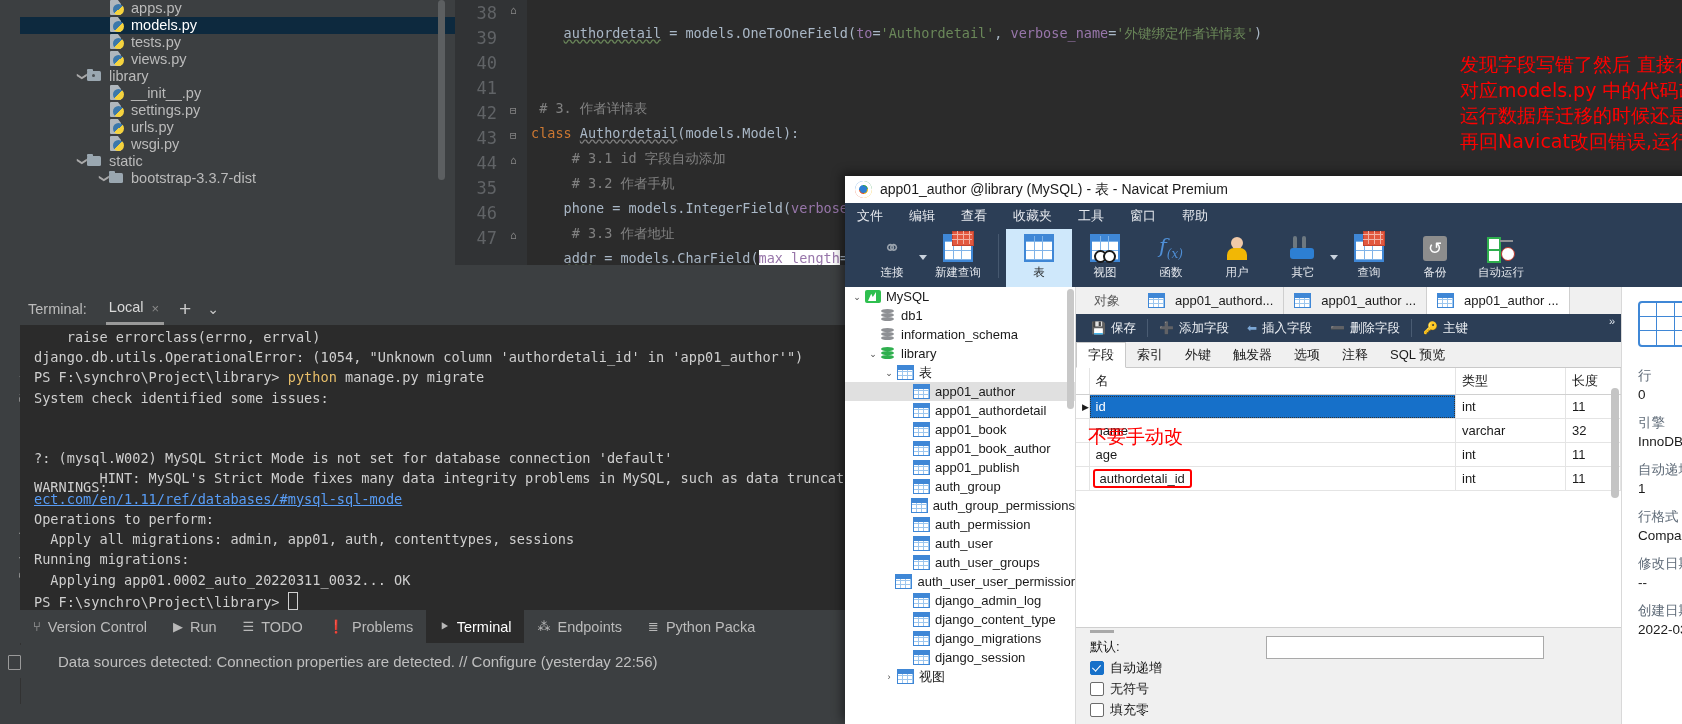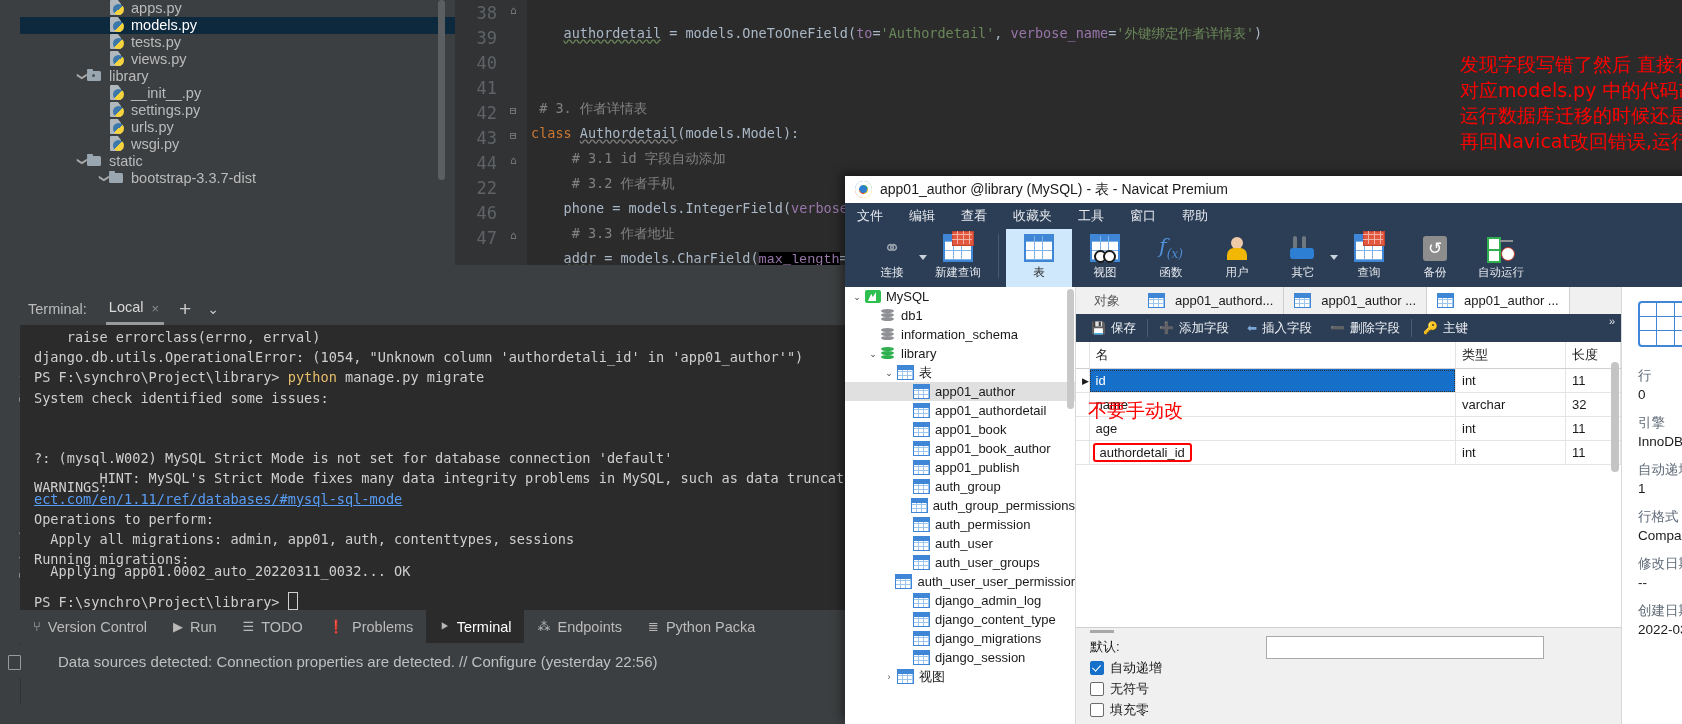--- a/index.html
+++ b/index.html
@@ -36,21 +36,21 @@
   .tree-scroll{position:absolute;right:10px;top:0;width:7px;height:180px;background:#5c5f61;border-radius:4px;}
 
   
   .editor{position:absolute;left:455px;top:0;width:1227px;height:265px;background:#2b2b2b;overflow:hidden;}
   .gut{position:absolute;left:0;top:0;width:72px;height:265px;background:#313335;}
   .ln{position:absolute;right:30px;color:#606366;font-size:17px;font-family:"DejaVu Sans Mono","Liberation Mono",monospace;}
   .fold{position:absolute;left:55px;color:#868686;font-size:11px;font-family:"DejaVu Sans Mono",monospace;}
   .code{position:absolute;left:76px;top:0;font-family:"DejaVu Sans Mono","Liberation Mono",monospace;font-size:13.5px;
         color:#a9b7c6;white-space:pre;line-height:25px;}
   .k{color:#cc7832;} .s{color:#6a8759;} .c{color:#808080;}
-  .at{color:#9876aa;} .num{color:#6897bb;} .hl{background:#000000;font-family:Liberation Mono, monospace;}
+  .at{color:#9876aa;} .num{color:#6897bb;} .hl{background:#ffffff;}
   .wav{text-decoration:underline wavy #6a8759;text-decoration-skip-ink:none;}
   .wav2{text-decoration:underline wavy #808080;}
 
   
   .annot{position:absolute;left:1005px;top:52px;color:#ff0000;font-size:19px;line-height:25.5px;
          font-family:"DejaVu Sans","Liberation Sans",sans-serif;white-space:nowrap;}
 
   
   .crumb{position:absolute;left:455px;top:265px;width:1227px;height:27px;background:#3c3f41;
          color:#bbbbbb;font-size:14px;display:flex;align-items:center;justify-content:center;}
@@ -268,21 +268,21 @@
         <div class="fold" style="top: 4px;">⌂</div>
         <div class="ln" style="top: 28px;">39</div>
         <div class="ln" style="top: 53px;">40</div>
         <div class="ln" style="top: 78px;">41</div>
         <div class="ln" style="top: 103px;">42</div>
         <div class="fold" style="top: 104px;">⊟</div>
         <div class="ln" style="top: 128px;">43</div>
         <div class="fold" style="top: 129px;">⊟</div>
         <div class="ln" style="top: 153px;">44</div>
         <div class="fold" style="top: 154px;">⌂</div>
-        <div class="ln" style="top: 178px;">22</div>
+        <div class="ln" style="top: 178px;">35</div>
         <div class="ln" style="top: 203px;">46</div>
         <div class="ln" style="top: 228px;">47</div>
         <div class="fold" style="top: 229px;">⌂</div>
       </div>
     <div class="code" style="top:-4px;">
 <span style="line-height:25px;text-align:center;">    <span class="wav">authordetail</span> = models.OneToOneField(<span class="at">to</span>=<span class="s">'Authordetail'</span>, <span class="at">verbose_name</span>=<span class="s">'外键绑定作者详情表'</span>)</span>
 <span> </span>
 <span> </span>
 <span class="c"> # 3. 作者详情表</span>
 <span><span class="k">class</span> <span class="wav2">Authordetail</span>(models.Model):</span>
@@ -319,21 +319,21 @@
       <div class="tline" style="top: 44.4px;">PS F:\synchro\Project\library&gt; <span class="py">python</span> manage.py migrate</div>
       <div class="tline" style="top: 64.6px;">System check identified some issues:</div>
       <div class="tline" style="top: 84.8px;"></div>
       <div class="tline" style="top: 118px; margin-top: 36px;">WARNINGS:</div>
       <div class="tline" style="top: 125.2px;">?: (mysql.W002) MySQL Strict Mode is not set for database connection 'default'</div>
       <div class="tline" style="top: 145.4px;">        HINT: MySQL's Strict Mode fixes many data integrity problems in MySQL, such as data truncation upon ins</div>
       <div class="tline" style="top: 165.6px;"><span class="link">ect.com/en/1.11/ref/databases/#mysql-sql-mode</span></div>
       <div class="tline" style="top: 185.8px;">Operations to perform:</div>
       <div class="tline" style="top: 206px;">  Apply all migrations: admin, app01, auth, contenttypes, sessions</div>
       <div class="tline" style="top: 226.2px;">Running migrations:</div>
-      <div class="tline" style="top: 238px; text-align: center;">  Applying app01.0002_auto_20220311_0032... OK</div>
+      <div class="tline" style="top: 247px; text-align: center;">  Applying app01.0002_auto_20220311_0032... OK</div>
       <div class="tline" style="top: 266.6px;">PS F:\synchro\Project\library&gt; <span class="caret"></span></div>
     </div>
 
   <div class="toolbar-bottom" id="twbar">
       <div class="twitem">
         <span class="twicon">⑂</span>
         <span>Version Control</span>
       </div>
       <div class="twitem">
         <span class="twicon">▶</span>
@@ -683,20 +683,43 @@
             <span>删除字段</span>
           </div>
           <span class="des-sep"></span>
           <div class="des-btn">
             <span style="font-size:12px;color:#f2c314">🔑</span>
             <span>主键</span>
           </div>
           <span class="chev2">»</span>
       </div>
 
+      <div class="fld-tabs" id="fldtabs">
+          <div class="fld-tab active">
+            <span>字段</span>
+          </div>
+          <div class="fld-tab">
+            <span>索引</span>
+          </div>
+          <div class="fld-tab">
+            <span>外键</span>
+          </div>
+          <div class="fld-tab">
+            <span>触发器</span>
+          </div>
+          <div class="fld-tab">
+            <span>选项</span>
+          </div>
+          <div class="fld-tab">
+            <span>注释</span>
+          </div>
+          <div class="fld-tab">
+            <span>SQL 预览</span>
+          </div>
+        </div>
 
       <div class="grid-wrap">
         <table class="gr">
           <colgroup>
               <col style="width:13px">
               <col>
               <col style="width:110px">
               <col style="width:55px">
             </colgroup>
           <thead>

